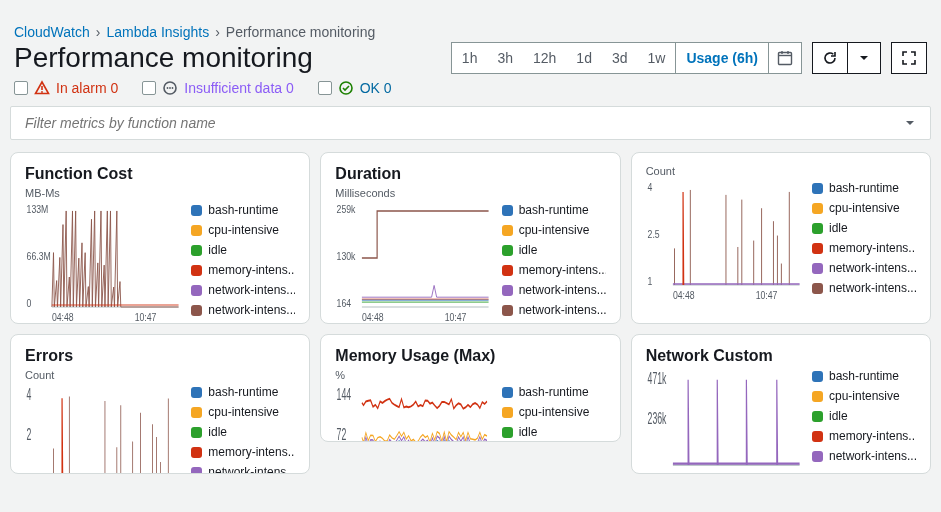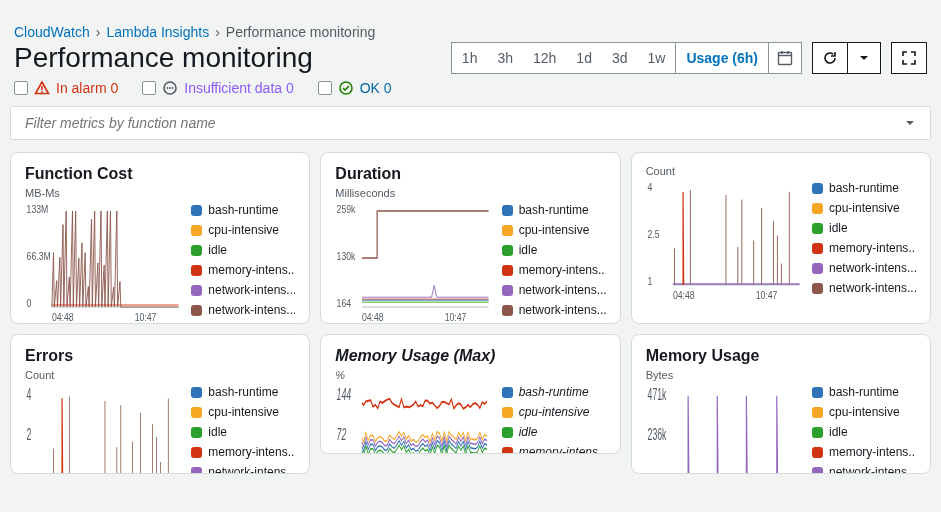--- a/index.html
+++ b/index.html
@@ -332,21 +332,21 @@
             <span class="sw" style="background:#d13212"></span>
             <span>memory-intens...</span>
           </div>
           <div class="li">
             <span class="sw" style="background:#9467bd"></span>
             <span>network-intens...</span>
           </div>
         </div>
     </div>
     </div>
-    <div class="card" style="height: 120px; overflow: hidden; font-style: italic;">
+    <div class="card" style="height: 108px; overflow: hidden;">
     <h3>Memory Usage (Max)</h3>
     <div class="unit">%</div>
     <div class="panel">
       <div class="plot">
     <svg class="chart" viewBox="0 0 200 80" preserveAspectRatio="none">
       <text class="lbl" x="2" y="10">144</text>
       <text class="lbl" x="2" y="37">72</text>
 
       <g transform="translate(34,6)">
         <line class="axis" x1="0" y1="58" x2="160" y2="58"></line>
@@ -377,22 +377,21 @@
             <span>memory-intens...</span>
           </div>
           <div class="li">
             <span class="sw" style="background:#9467bd"></span>
             <span>network-intens...</span>
           </div>
         </div>
     </div>
     </div>
     <div class="card" style="height: 140px; overflow: hidden;">
-    <h3>Memory Usage</h3>
-    <div class="unit">Bytes</div>
+    <h3>Network Custom</h3>
     <div class="panel">
       <div class="plot">
     <svg class="chart" viewBox="0 0 200 80" preserveAspectRatio="none">
       <text class="lbl" x="2" y="10">471k</text>
       <text class="lbl" x="2" y="37">236k</text>
 
       <g transform="translate(34,6)">
         <line class="axis" x1="0" y1="58" x2="160" y2="58"></line>
         <line x1="0" y1="57" x2="160" y2="57" stroke="#9467bd" stroke-width="1.5"></line>
           <path d="M19.2 58 L19.2 1.16 L20.2 58 M56 58 L56 1.16 L57 58 M92.8 58 L92.8 1.16 L93.8 58 M131.2 58 L131.2 1.16 L132.2 58 " stroke="#9467bd" stroke-width="1.5" fill="none"></path>

